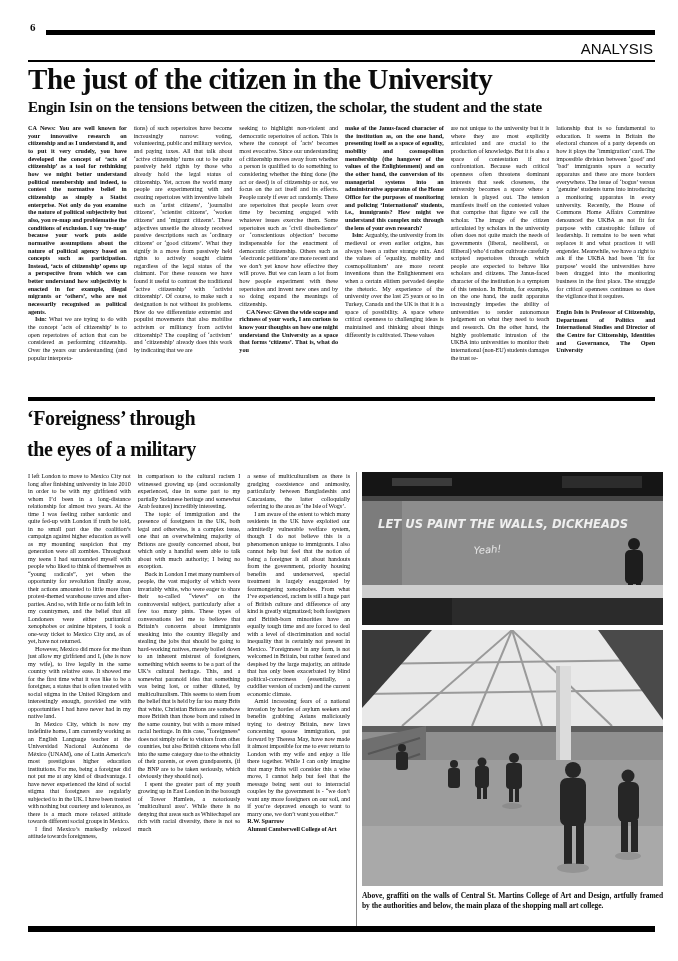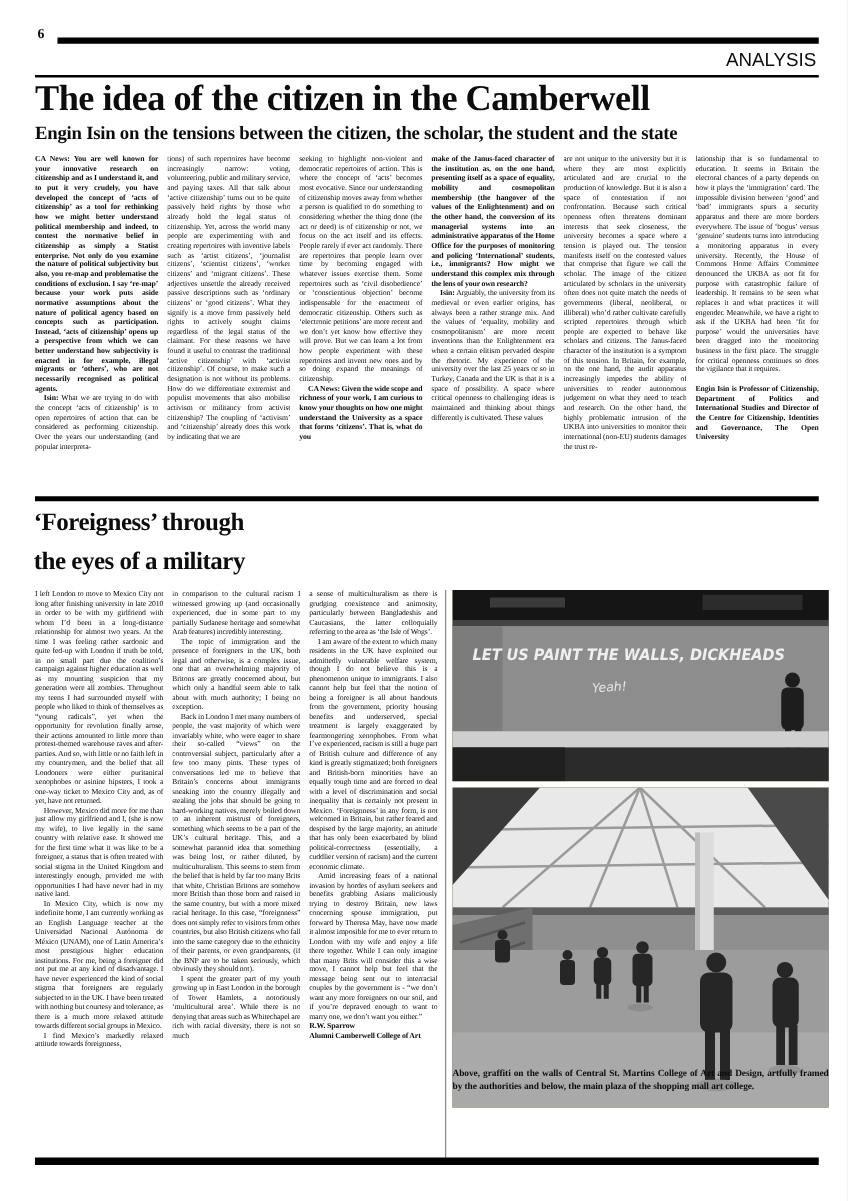--- a/index.html
+++ b/index.html
@@ -31,35 +31,35 @@
   .a2-body { position:absolute; left:28px; top:472px; width:322px; height:436px; display:flex; gap:7px; overflow:hidden; }
   .a2-body .col { font-size:6.2px; line-height:7.5px; }
 
   .vrule { position:absolute; left:356px; top:472px; width:1px; height:458px; background:#8a8a8a; }
 
   .photo { position:absolute; left:362px; width:301px; background:#4d7c0f; }
   .photo svg { display:block; width:100%; height:100%; }
   .photo-top { top:472px; height:153px; }
   .photo-bottom { top:630px; height:256px; }
 
-  .caption { position:absolute; left:362px; top:854px; width:301px; font-size:7.5px; line-height:9.6px; font-weight:bold; text-align:justify; letter-spacing:-0.05px;font-family:Liberation Serif, serif; }
+  .caption { position:absolute; left:362px; top:891px; width:301px; font-size:7.5px; line-height:9.6px; font-weight:bold; text-align:justify; letter-spacing:-0.05px;font-family:Liberation Serif, serif; }
 
   .rule-bottom { position:absolute; left:28px; top:926px; width:627px; height:6px; background:#000; }
 </style>
 </head>
 <body>
 
 <div class="page">
 
   <div class="pagenum">6</div>
   <div class="rule-top"></div>
   <div class="section">ANALYSIS</div>
   <div class="rule-thin"></div>
 
-  <h1 class="a1-title">The idea of the citizen in the Camberwell</h1>
+  <h1 class="a1-title">The just of the citizen in the University</h1>
   <h2 class="a1-sub">Engin Isin on the tensions between the citizen, the scholar, the student and the state</h2>
   <div class="a1-body">
       <div class="col">
         <p><span class="b">CA News: You are well known for your innovative research on citizenship and as I understand it, and to put it very crudely, you have developed the concept of ‘acts of citizenship’ as a tool for rethinking how we might better understand political membership and indeed, to contest the normative belief in citizenship as simply a Statist enterprise. Not only do you examine the nature of political subjectivity but also, you re-map and problematise the conditions of exclusion. I say ‘re-map’ because your work puts aside normative assumptions about the nature of political agency based on concepts such as participation. Instead, ‘acts of citizenship’ opens up a perspective from which we can better understand how subjectivity is enacted in for example, illegal migrants or ‘others’, who are not necessarily recognised as political agents.</span></p>
         <p class="ind"><span class="b">Isin:</span><span> What we are trying to do with the concept ‘acts of citizenship’ is to open repertoires of action that can be considered as performing citizenship. Over the years our understanding (and popular interpreta-</span></p>
       </div>
       <div class="col">
         <p><span>tions) of such repertoires have become increasingly narrow: voting, volunteering, public and military service, and paying taxes. All that talk about ‘active citizenship’ turns out to be quite passively held rights by those who already hold the legal status of citizenship. Yet, across the world many people are experimenting with and creating repertoires with inventive labels such as ‘artist citizens’, ‘journalist citizens’, ‘scientist citizens’, ‘worker citizens’ and ‘migrant citizens’. These adjectives unsettle the already received passive descriptions such as ‘ordinary citizens’ or ‘good citizens’. What they signify is a move from passively held rights to actively sought claims regardless of the legal status of the claimant. For these reasons we have found it useful to contrast the traditional ‘active citizenship’ with ‘activist citizenship’. Of course, to make such a designation is not without its problems. How do we differentiate extremist and populist movements that also mobilise activism or militancy from activist citizenship? The coupling of ‘activism’ and ‘citizenship’ already does this work by indicating that we are</span></p>
       </div>
       <div class="col">

